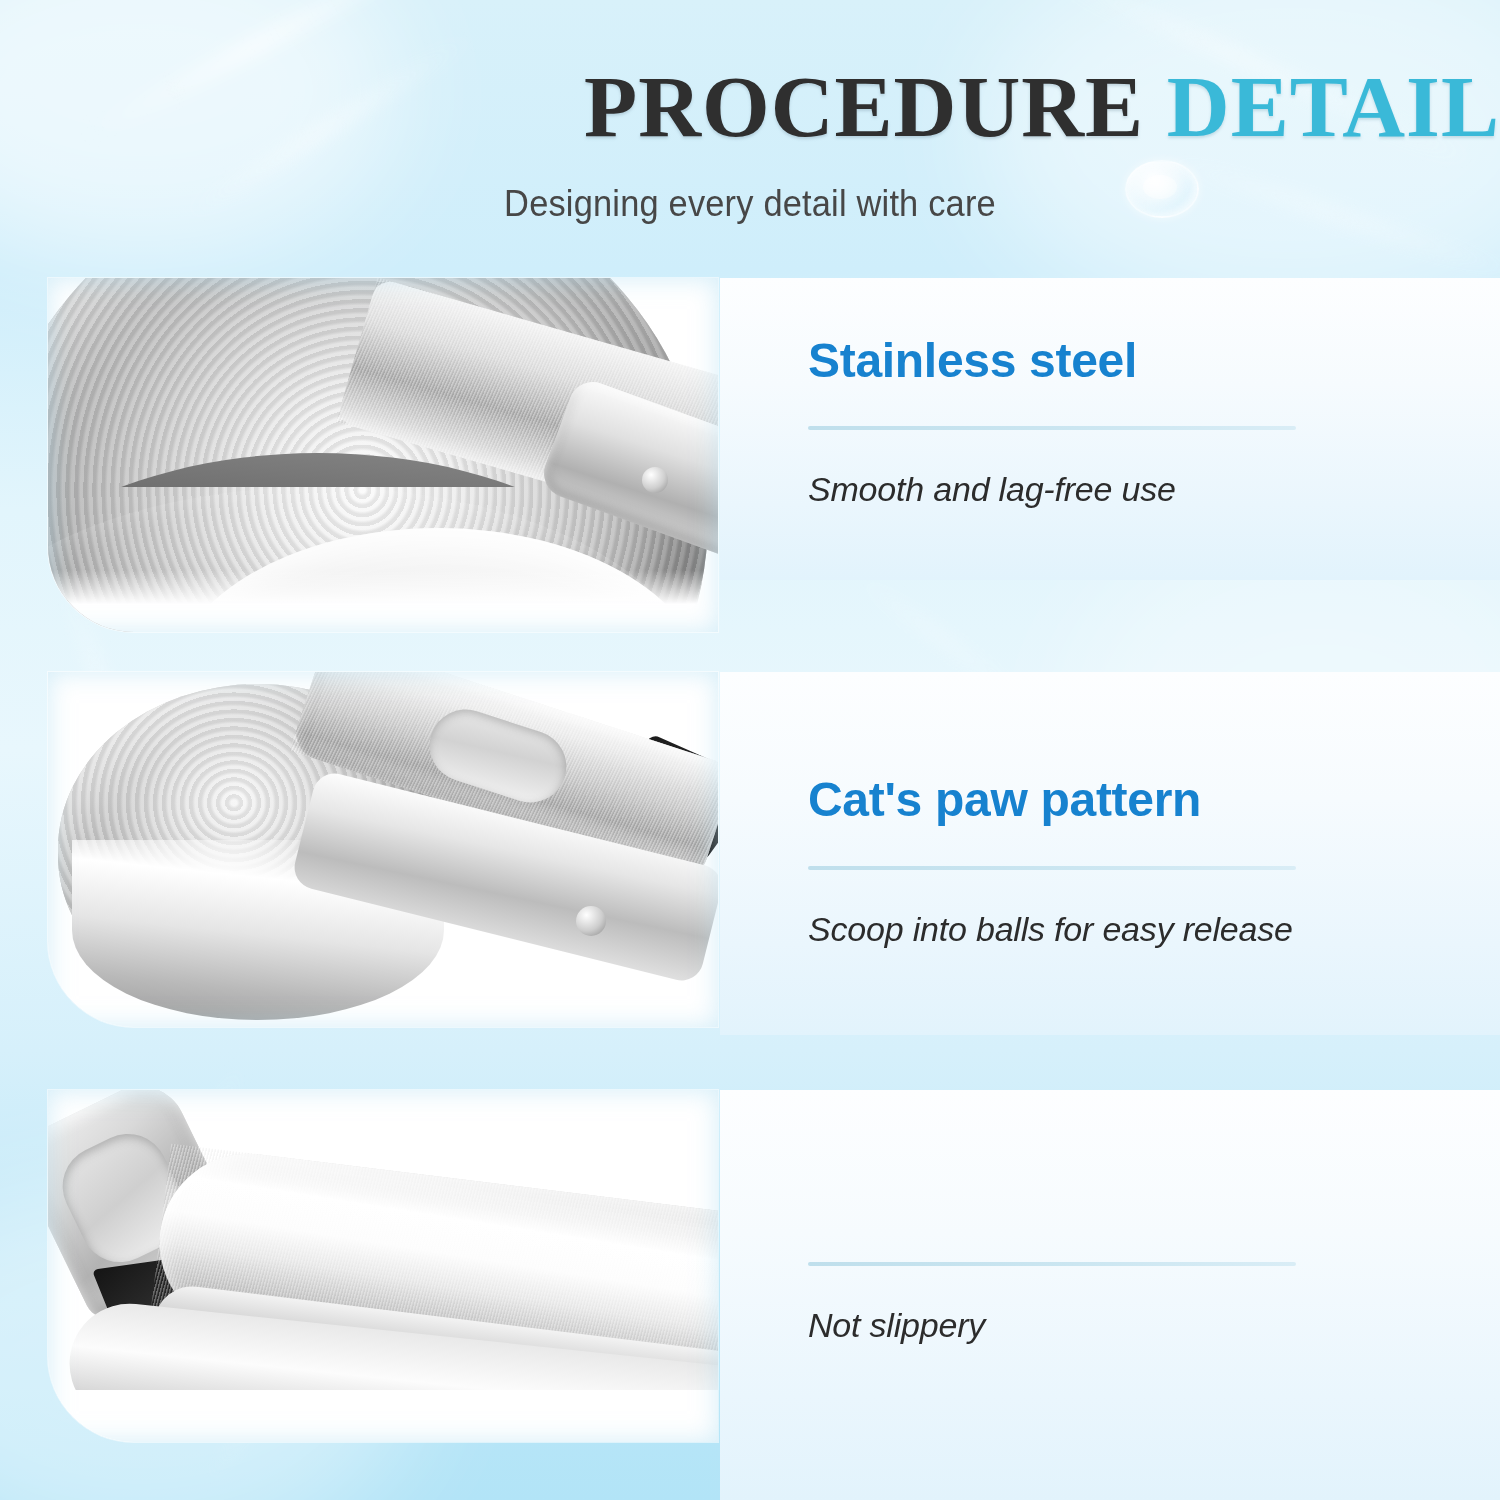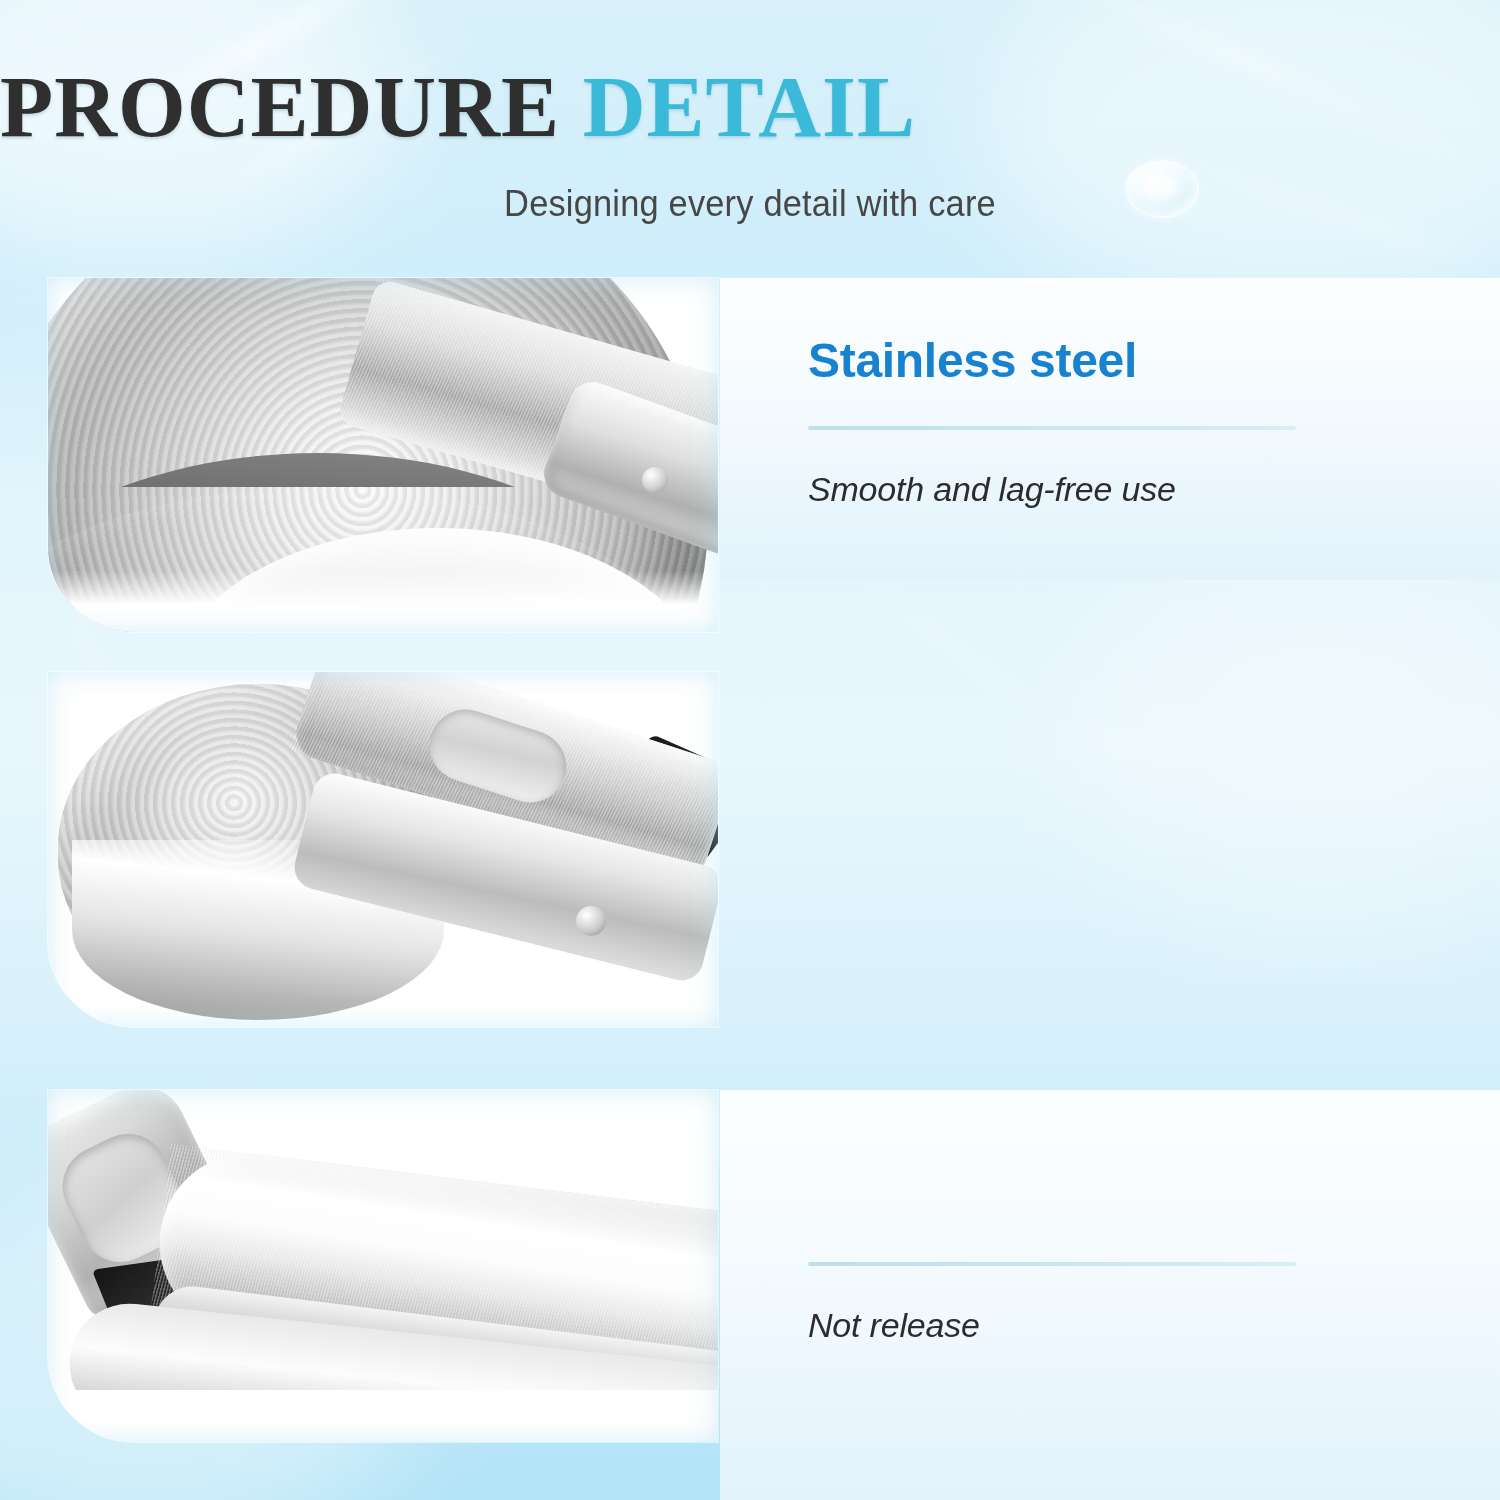--- a/index.html
+++ b/index.html
@@ -58,21 +58,21 @@
   }
 
   
   #header {
     position:absolute; left:0; top:0;
     width:1500px; height:272px;
     z-index:5;
   }
   #title {
     position:absolute; top:58px; left:0; width:1500px;
-    text-align:left;
+    text-align:right;
     font-family:"Liberation Serif", serif;
     font-weight:700;
     font-size:87px;
     letter-spacing:1px;
     line-height:1.12;
     white-space:nowrap;
   }
   #title .w1 { color:#2f2f2f; text-shadow:0 2px 3px rgba(120,150,165,.35); }
   #title .w2 { color:#3ab9d8; text-shadow:0 2px 3px rgba(120,170,190,.35); }
 
@@ -419,20 +419,25 @@
         <div id="p2-handle" class="metal">
             <div class="brush"></div>
           </div>
         <div id="p2-thumbpad"></div>
         <div id="p2-arm"></div>
         <div id="p2-rivet"></div>
         <div class="photo-edge"></div>
       </div>
     </div>
 
+    <div class="textcard">
+      <div class="t-head">Cat's paw pattern</div>
+      <div class="t-rule"></div>
+      <div class="t-body">Scoop into balls for easy release</div>
+    </div>
 
   </div>
 
   <div class="section" id="sec3">
 
     <div class="imgcard">
       <div class="photo">
         <div id="p3-tip"></div>
         <div id="p3-tip-inner"></div>
         <div id="p3-dark"></div>
@@ -441,18 +446,18 @@
           </div>
         <div id="p3-tube-edge"></div>
         <div id="p3-lower"></div>
         <div id="p3-white"></div>
         <div class="photo-edge"></div>
       </div>
     </div>
 
     <div class="textcard">
       <div class="t-rule"></div>
-      <div class="t-body">Not release</div>
+      <div class="t-body">Not slippery</div>
     </div>
 
   </div>
 
 </div>
 
 </body></html>

